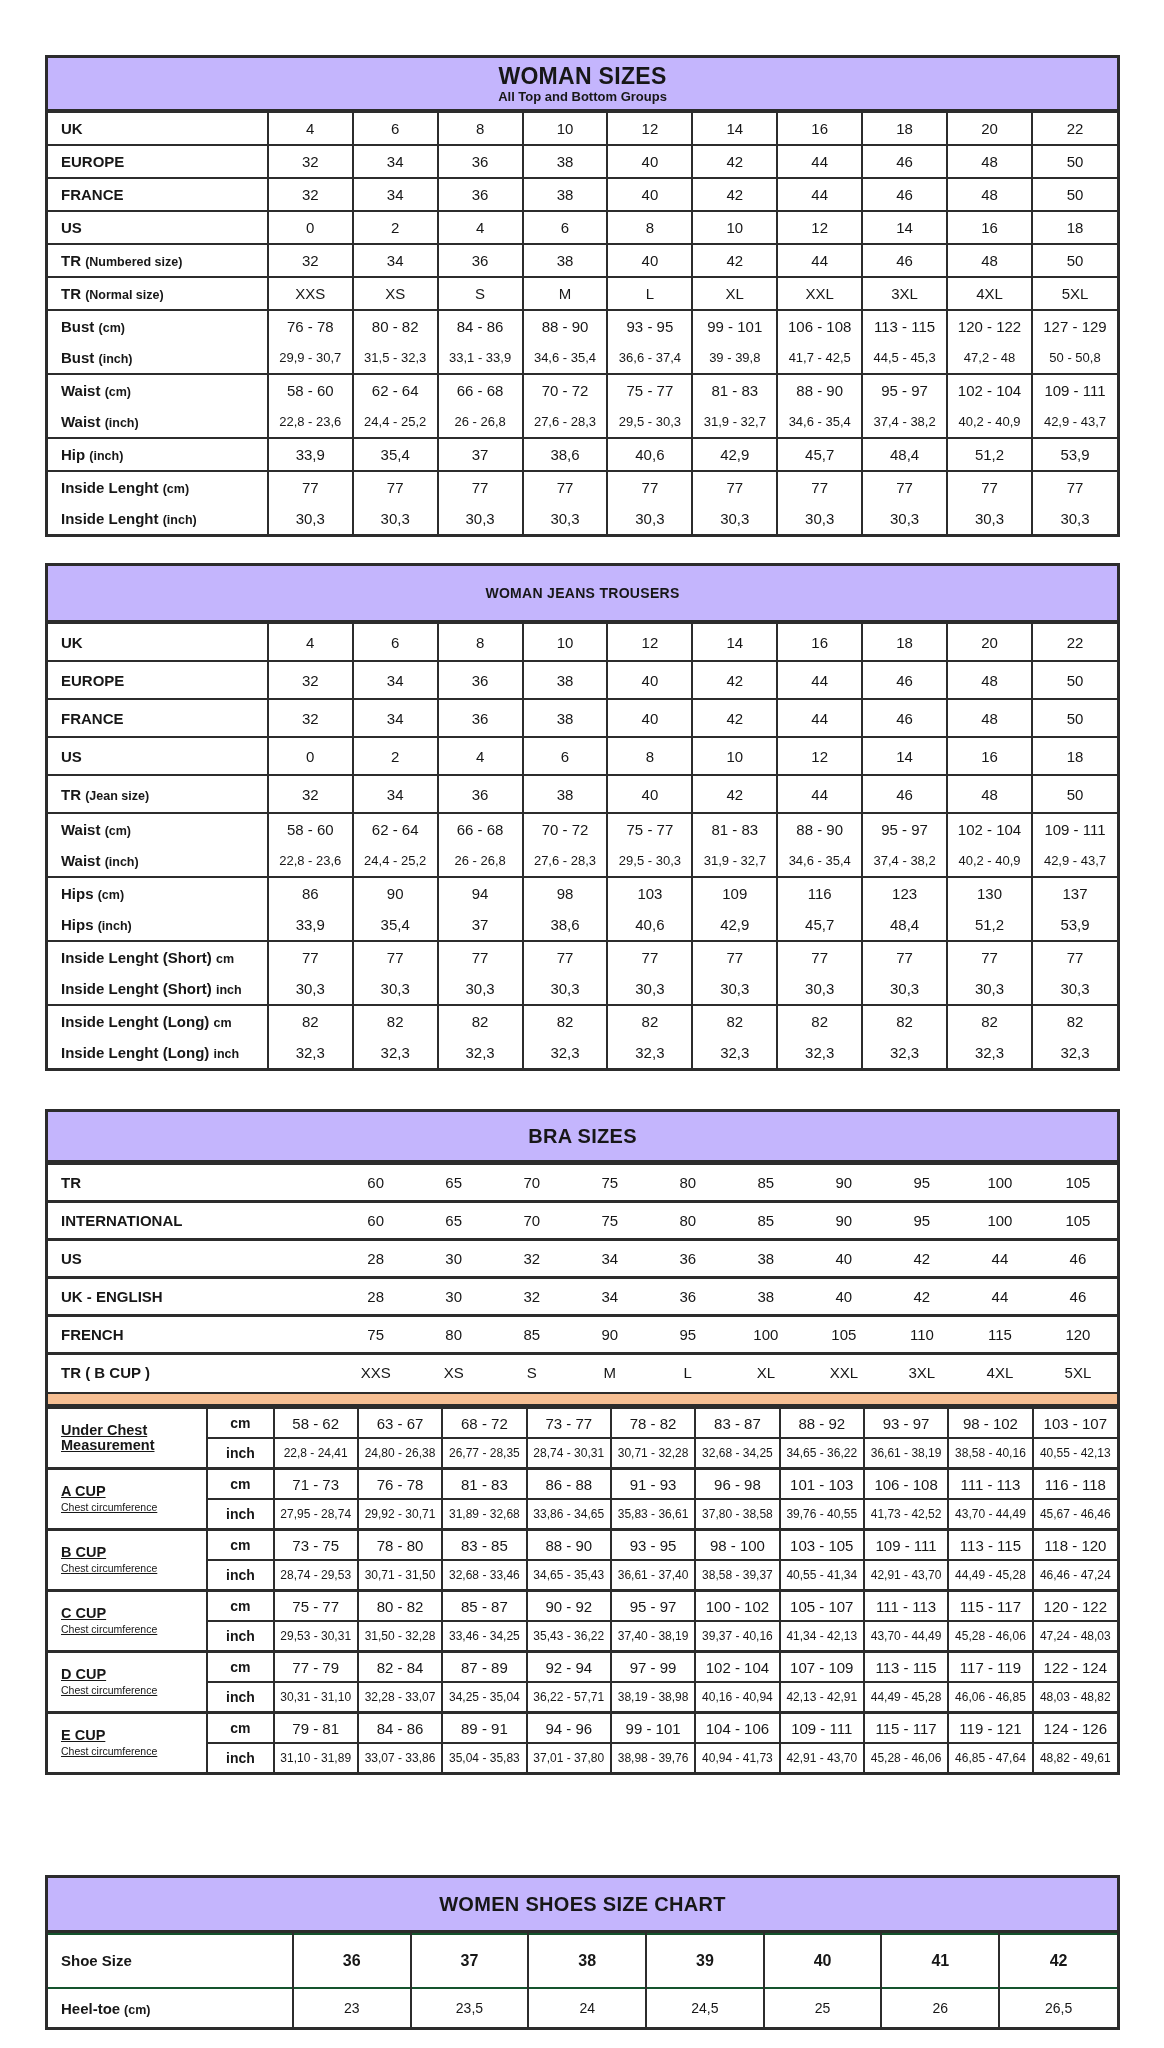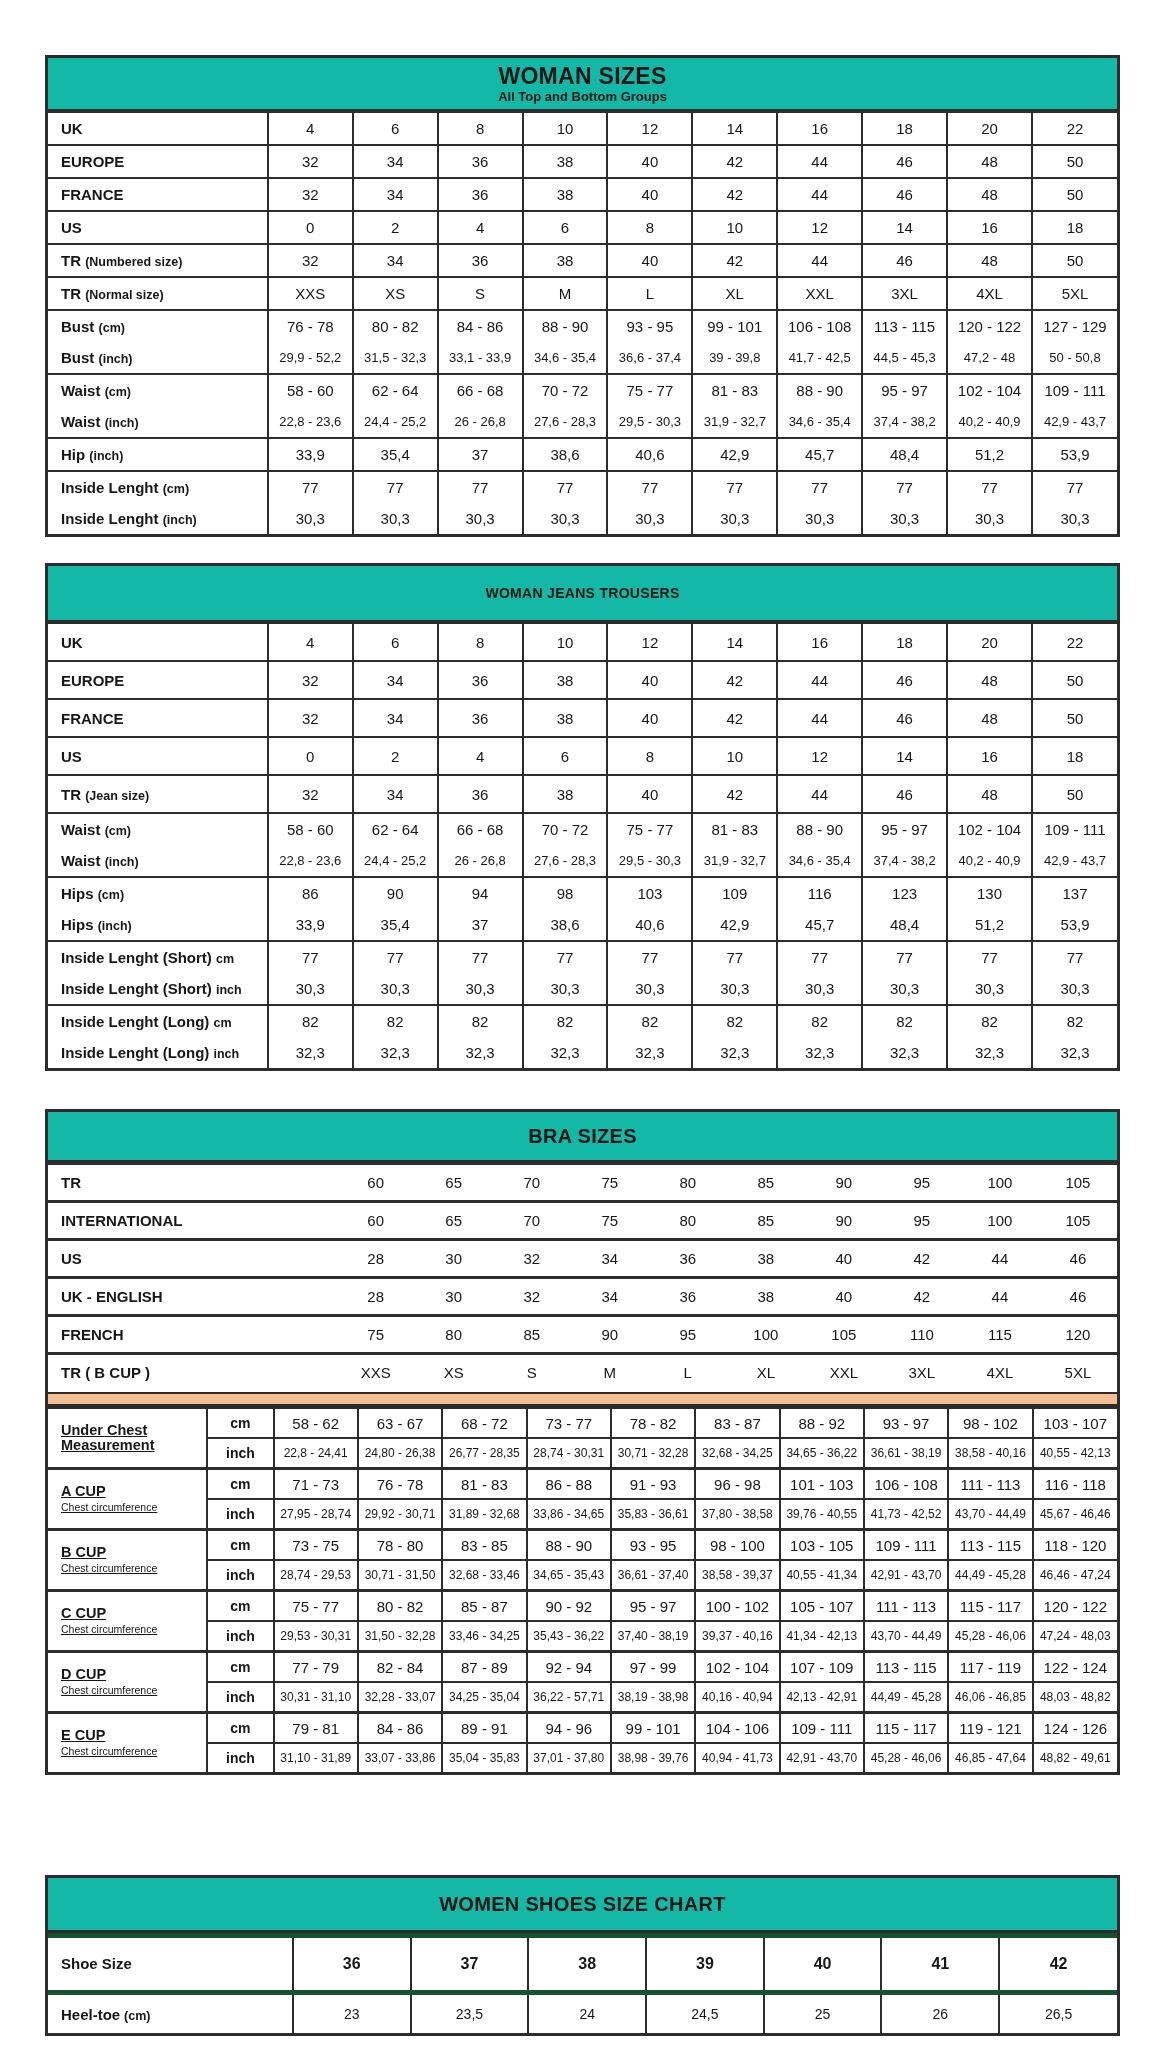--- a/index.html
+++ b/index.html
@@ -6,21 +6,21 @@
   body{
     width:1164px;height:2048px;background:#ffffff;
     font-family:"Liberation Sans",sans-serif;color:#171717;
     overflow:hidden;
   }
   .tablebox{margin-left:45px;margin-right:44px;border:3px solid #2c2c2c;background:#fff;}
   .t1{margin-top:55px}
   .t2{margin-top:26px}
   .t3{margin-top:38px}
   .t4{margin-top:100px}
-  .thead{background:#14b8a6;border-bottom:2px solid #2c2c2c;text-align:center;}
+  .thead{background:#c4b5fd;border-bottom:2px solid #2c2c2c;text-align:center;}
   .ttitle{font-weight:bold;font-size:23px;letter-spacing:.3px;line-height:26px;}
   .t1 .thead{padding:5px 0 5px}
   .tsub{font-weight:bold;font-size:13px;line-height:15px;}
   .t2 .thead{padding:14px 0}
   .t2 .ttitle{font-size:14px}
   .t3 .thead{padding:11px 0}
   .t3 .ttitle{font-size:20px}
   .t4 .thead{padding:13px 0;border-bottom:3px solid #2c2c2c}
   .t4 .ttitle{font-size:20px}
 
@@ -53,21 +53,21 @@
   .meas tbody:first-child{border-top:none;}
   .meas tr.sub td{border-top:2px solid #2c2c2c;}
   .meas td.unit{font-weight:bold;font-size:14px;}
   .meas .glabel{white-space:normal;line-height:15px;padding-left:10px;text-decoration:underline;}
   .meas .glabel .gl-main{font-weight:bold;font-size:14.5px;display:block;}
   .meas .glabel .gl-sub{font-weight:normal;font-size:10.5px;display:block;margin-top:1px;}
   .meas tr.cmrow td.val{font-size:15px;}
   .meas tr.sub td.val{font-size:12px;}
 
   
-  .shoes tbody{border-top:5px solid #14532d;}
+  .shoes tbody{border-top:2px solid #14532d;}
   .shoes tr.r0 td{height:52px;font-weight:bold;font-size:16px;}
   .shoes tr.r1 td{height:38px;font-size:14px;}
   .shoes td.label .lbl-main{font-size:15px;}
 </style>
 </head>
 <body>
 
 <div class="page">
 
   <section class="tablebox t1">
@@ -188,21 +188,21 @@
             <td class="val">88 - 90</td>
             <td class="val">93 - 95</td>
             <td class="val">99 - 101</td>
             <td class="val">106 - 108</td>
             <td class="val">113 - 115</td>
             <td class="val">120 - 122</td>
             <td class="val">127 - 129</td>
           </tr>
           <tr class="sub small">
             <td class="label"><span class="lbl-main">Bust</span> <span class="lbl-note">(inch)</span></td>
-            <td class="val">29,9 - 52,2</td>
+            <td class="val">29,9 - 30,7</td>
             <td class="val">31,5 - 32,3</td>
             <td class="val">33,1 - 33,9</td>
             <td class="val">34,6 - 35,4</td>
             <td class="val">36,6 - 37,4</td>
             <td class="val">39 - 39,8</td>
             <td class="val">41,7 - 42,5</td>
             <td class="val">44,5 - 45,3</td>
             <td class="val">47,2 - 48</td>
             <td class="val">50 - 50,8</td>
           </tr>

